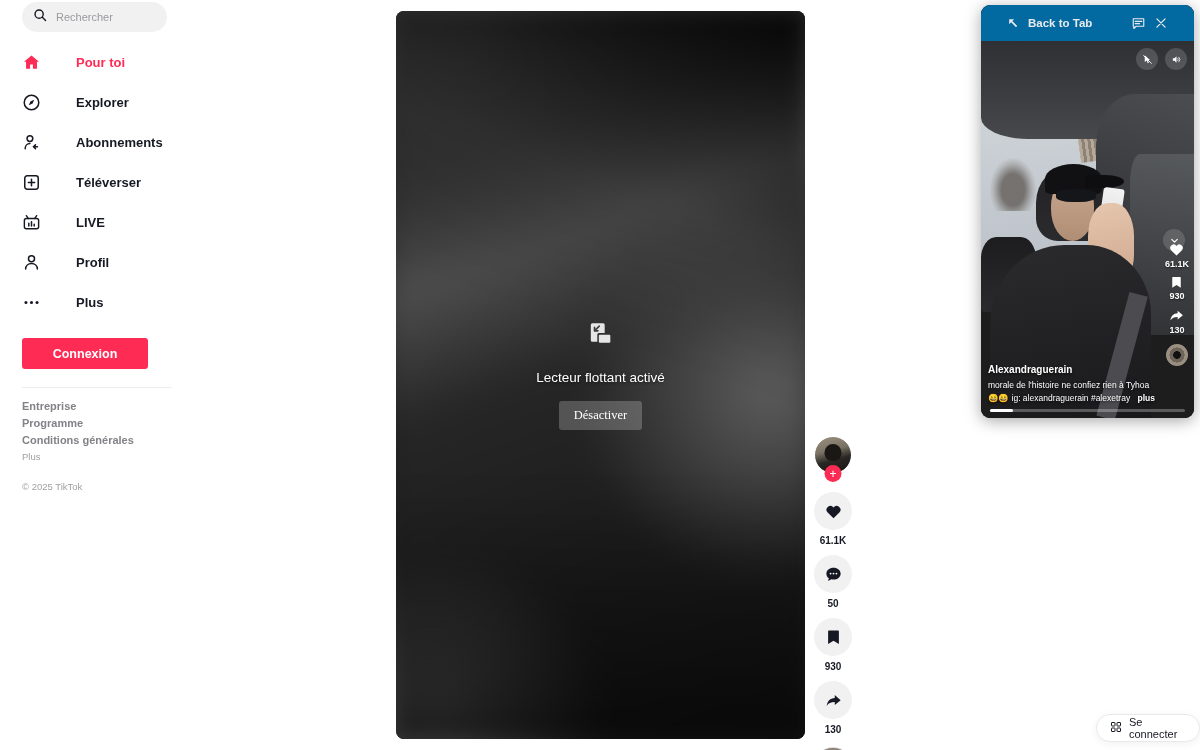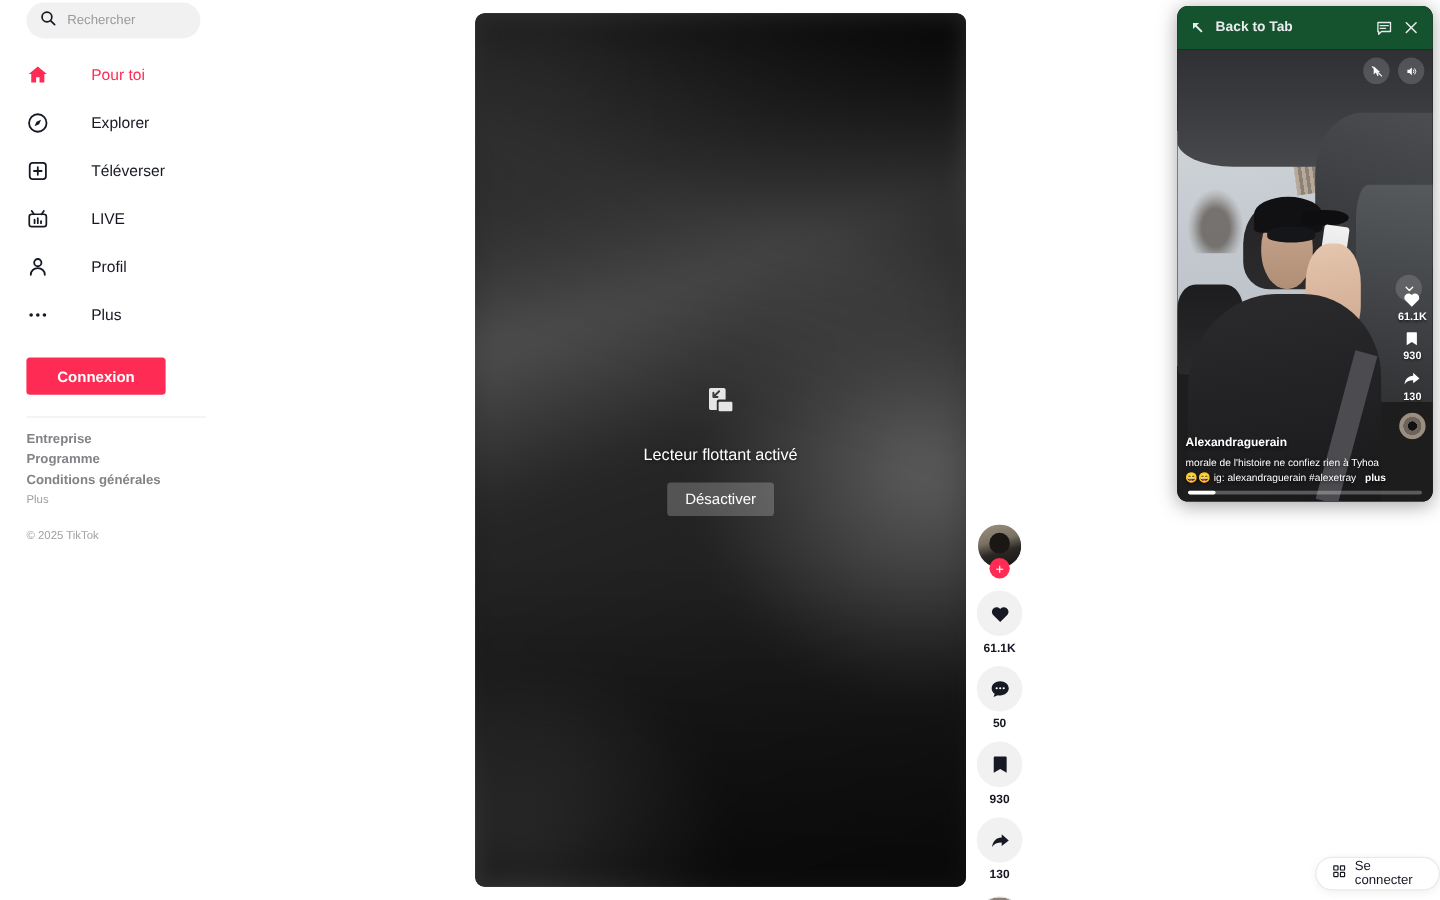--- a/index.html
+++ b/index.html
@@ -37,26 +37,26 @@
   .search-box .sicon { flex: 0 0 auto; }
   .search-ph { font-size: 11px; color: #9a9a9f; }
 
   .nav { margin-top: 14px; }
   .nav-item {
     display: flex; align-items: center; gap: 11px;
     height: 32px; padding-left: 10px; margin-bottom: 8px;
     cursor: pointer;
   }
   .nav-ico { width: 19px; height: 19px; display: flex; align-items: center; justify-content: center; flex: 0 0 19px;}
-  .nav-label { font-size: 13px; font-weight: normal; color: #161823; padding-left: 24px; }
+  .nav-label { font-size: 13px; font-weight: bold; color: #161823; padding-left: 24px; }
   .nav-item.active .nav-label { color: #fe2c55; }
 
   .login-btn {
     margin: 12px 0 0 10px;
-    width: 116px; height: 31px;
+    width: 126px; height: 31px;
     background: #fe2c55; color: #fff;
     border: none; border-radius: 3px;
     font-size: 12.5px; font-weight: bold;
     font-family: "Liberation Sans", sans-serif;
     cursor: pointer;
   }
   .divider {
     margin: 18px 0 12px 10px; width: 150px; height: 1px; background: #ededee;
   }
   .foot-links { padding-left: 10px; }
@@ -100,21 +100,21 @@
   .pip-ovl-icon { margin-bottom: 20px; }
   .pip-ovl-text {
     font-size: 13.5px; color: #ffffff; font-weight: normal;
     text-shadow: 0 1px 3px rgba(0,0,0,.5);
   }
   .pip-ovl-btn {
     margin-top: 16px;
     background: rgba(255,255,255,0.22);
     color: #fff; border: none; border-radius: 3px;
     padding: 7px 15px; font-size: 12.5px;
-    font-family: Liberation Sans, sans-serif;
+    font-family: Liberation Serif, serif;
     cursor: pointer;
   }
 
   
   .rail {
     position: absolute; left: 814px; top: 436px;
     width: 38px;
     display: flex; flex-direction: column; align-items: center;
   }
   .avatar {
@@ -166,23 +166,23 @@
   
   .pipwin {
     position: absolute; left: 981px; top: 5px;
     width: 213px; height: 413px;
     background: #000; border-radius: 9px;
     box-shadow: 0 3px 16px rgba(0,0,0,.35);
     overflow: hidden;
     display: flex; flex-direction: column;
   }
   .pip-head {
-    height: 36px; background: #14532d;
+    height: 36px; background: #0369a1;
     display: flex; align-items: center; gap: 8px;
-    padding: 0 11px; flex: 0 0 36px;
+    padding: 0 26px; flex: 0 0 36px;
   }
   .pip-head-title { font-size: 11.5px; color: #e8eaed; font-weight: bold; flex: 1; }
   .pip-head-btn { cursor: pointer; display: flex; align-items: center; }
 
   .pip-body { position: relative; flex: 1; overflow: hidden; background: #1d1d1d; }
   
   .scene { position: absolute; inset: 0; }
   .sky {
     position: absolute; left: 0; top: 18%; width: 62%; height: 52%;
     background: linear-gradient(175deg,#cfd4d8 0%, #c3c9cf 45%, #b8bec5 100%);
@@ -337,20 +337,30 @@
       <div class="nav-item">
         <span class="nav-ico">
           <svg width="19" height="19" viewBox="0 0 24 24" fill="none" stroke="#161823" stroke-width="1.9">
             <circle cx="12" cy="12" r="9.2"></circle>
               <path d="M15.4 8.6 10.6 10.6 8.6 15.4 13.4 13.4z" fill="#161823" stroke="none"></path>
           </svg>
         </span>
         <span class="nav-label">Explorer</span>
       </div>
 
+      <div class="nav-item">
+        <span class="nav-ico">
+          <svg width="19" height="19" viewBox="0 0 24 24" fill="none" stroke="#161823" stroke-width="1.9" stroke-linecap="round">
+            <circle cx="10" cy="7" r="3.6"></circle>
+              <path d="M4 20c0-3.9 2.7-6.6 6-6.6"></path>
+            <path d="M14.5 17.5h5M17 15l-2.5 2.5L17 20"></path>
+          </svg>
+        </span>
+        <span class="nav-label">Abonnements</span>
+      </div>
 
       <div class="nav-item">
         <span class="nav-ico">
           <svg width="19" height="19" viewBox="0 0 24 24" fill="none" stroke="#161823" stroke-width="1.9" stroke-linecap="round">
             <rect x="3.5" y="3.5" width="17" height="17" rx="3"></rect>
               <path d="M12 8v8M8 12h8"></path>
           </svg>
         </span>
         <span class="nav-label">Téléverser</span>
       </div>

